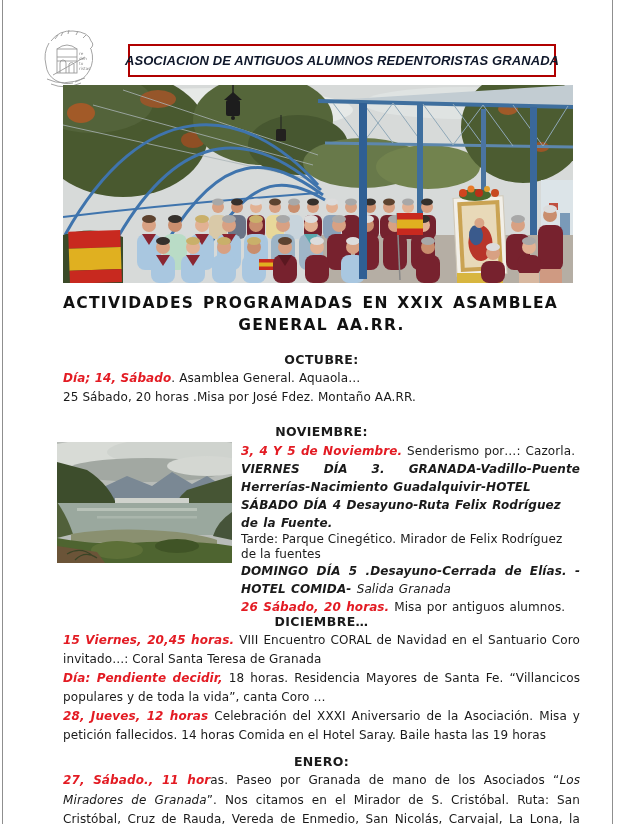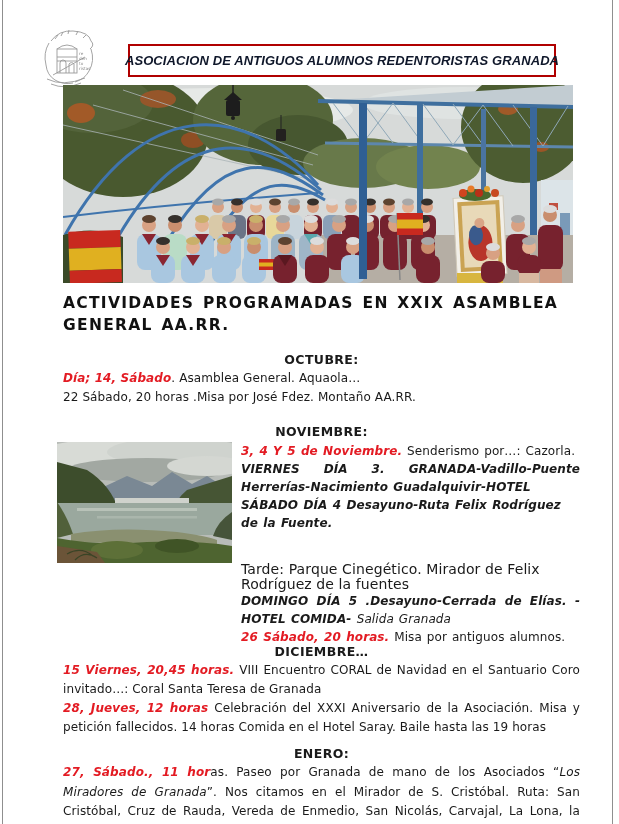--- a/index.html
+++ b/index.html
@@ -23,35 +23,35 @@
     font-family:"Liberation Sans",sans-serif;font-weight:bold;font-style:italic;
     font-size:13px;letter-spacing:0.1px;color:#0f172a;white-space:nowrap;
   }
   .photo-group{position:absolute;left:63px;top:85px;width:510px;height:198px;}
   .photo-group svg{display:block;}
   .content{position:absolute;left:63px;top:292px;width:517px;}
   .title-line{
     font-weight:bold;font-size:15.5px;letter-spacing:1.3px;word-spacing:2px;
     line-height:22px;color:#111;white-space:nowrap;
   }
-  .title-row2{display:flex;align-items:baseline;}
+  .title-row2{display:flex;align-items:baseline;justify-content:center;}
   .event-date{margin-left:58px;font-size:12.5px;font-weight:normal;letter-spacing:0.2px;white-space:nowrap;}
   .month{font-size:12.5px;font-weight:bold;margin:0;line-height:19px;letter-spacing:0.4px;text-align:center;}
   p.ln{margin:0;font-size:12px;line-height:19px;letter-spacing:0.1px;}
   .hl{color:var(--accent_red,#e31b23);font-weight:bold;font-style:italic;}
   .bi{font-weight:bold;font-style:italic;}
   .it{font-style:italic;font-weight:normal;}
   .just{text-align:justify;}
   #sec-oct{margin-top:14px;}
   #sec-nov{margin-top:15px;}
   .nov-row{display:flex;margin-top:1px;}
   .lake-photo{width:175px;height:121px;flex:none;margin-left:-6px;margin-right:9px;}
   .nov-text{flex:1;}
   .nov-text p.ln{line-height:18px;word-spacing:1px;}
-  .nov-text p.small{font-size:14px;line-height:15px;word-spacing:0;margin-top:30px;}
+  .nov-text p.small{font-size:12px;line-height:15px;word-spacing:0;}
   #sec-dic{margin-top:-4px;}
   #sec-ene{margin-top:7px;}
   #sec-ene p.ln{line-height:19.5px;}
 </style>
 </head>
 <body>
 
 <div class="page-frame"></div>
 
 <div class="logo">
@@ -310,21 +310,21 @@
   <div class="main-title">
     <div class="title-line">ACTIVIDADES PROGRAMADAS EN  XXIX ASAMBLEA</div>
     <div class="title-row2">
       <span class="title-line">GENERAL AA.RR.</span>
     </div>
   </div>
 
   <section id="sec-oct">
     <h3 class="month">OCTUBRE:</h3>
     <p class="ln"><span class="hl">Día; 14, Sábado</span><span>. Asamblea General. Aquaola…</span></p>
-    <p class="ln">22 Sábado,  20 horas .Misa por José Fdez. Montaño AA.RR.</p>
+    <p class="ln">25 Sábado,  20 horas .Misa por José Fdez. Montaño AA.RR.</p>
   </section>
 
   <section id="sec-nov">
     <h3 class="month">NOVIEMBRE:</h3>
     <div class="nov-row">
       <div class="lake-photo">
         <svg viewBox="0 0 175 121" width="175" height="121">
           <rect width="175" height="121" fill="#b8bcb8"></rect>
           <ellipse cx="40" cy="14" rx="60" ry="16" fill="#d8dbd6"></ellipse>
           <ellipse cx="120" cy="10" rx="70" ry="14" fill="#cfd3ce"></ellipse>
@@ -354,20 +354,21 @@
         <p class="ln small">Tarde: Parque Cinegético. Mirador de Felix Rodríguez de la fuentes</p>
         <p class="ln just"><span class="bi">DOMINGO DÍA 5 .Desayuno-Cerrada de Elías. -HOTEL COMIDA- </span><span class="it">Salida Granada</span></p>
         <p class="ln"><span class="hl">26 Sábado, 20 horas.</span><span> Misa por  antiguos alumnos.</span></p>
       </div>
     </div>
   </section>
 
   <section id="sec-dic">
     <h3 class="month">DICIEMBRE…</h3>
     <p class="ln just"><span class="hl">15 Viernes, 20,45 horas.</span><span>  VIII Encuentro  CORAL de Navidad en el Santuario  Coro invitado…: Coral Santa Teresa  de Granada</span></p>
+    <p class="ln just"><span class="hl">Día: Pendiente decidir,</span><span>  18 horas.  Residencia Mayores  de Santa Fe. “Villancicos populares y de toda la vida”,  canta Coro …</span></p>
     <p class="ln just"><span class="hl">28, Jueves, 12 horas</span><span> Celebración del XXXI Aniversario de la Asociación.  Misa y petición fallecidos.  14 horas Comida en el Hotel Saray. Baile hasta las 19 horas</span></p>
   </section>
 
   <section id="sec-ene">
     <h3 class="month">ENERO:</h3>
     <p class="ln just"><span class="hl">27, Sábado., 11 hor</span><span>as. Paseo por Granada  de mano de los Asociados “</span><span class="it">Los Miradores de Granada</span><span>”.   Nos citamos en el Mirador de S. Cristóbal. Ruta: San Cristóbal, Cruz de Rauda, Vereda de Enmedio, San Nicolás, Carvajal, La Lona,  la Churra. Terminada la ruta Comida “ Olla de San Antón” (lugar: pendiente de decidir)</span></p>
   </section>
 
 </div>
 

